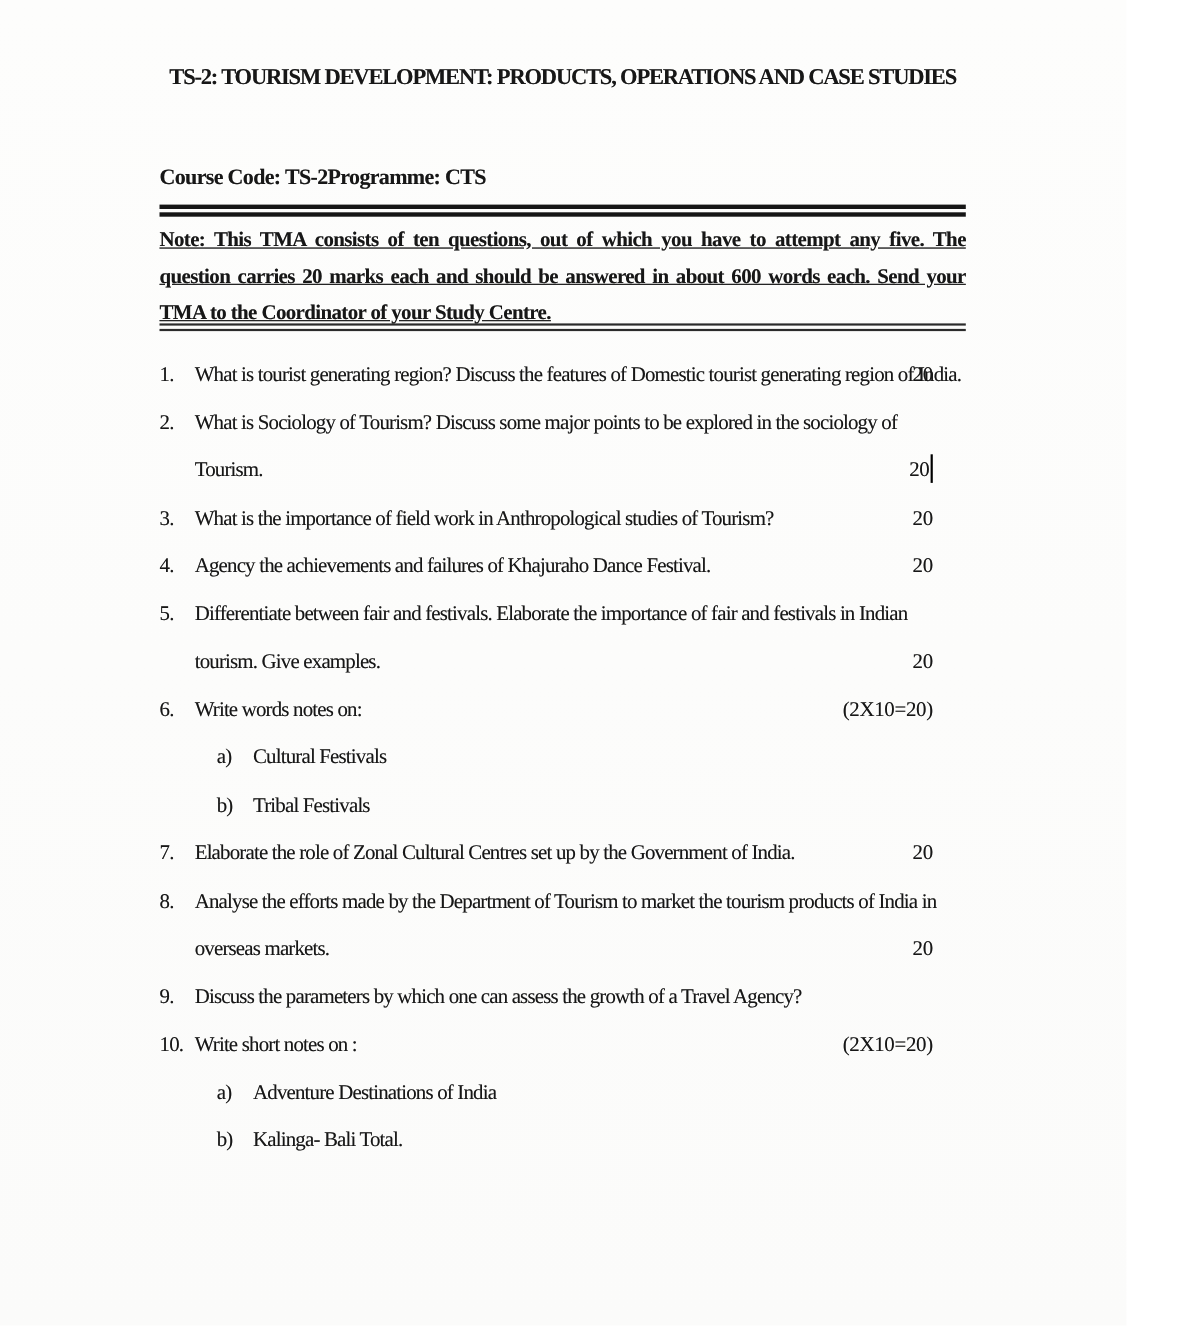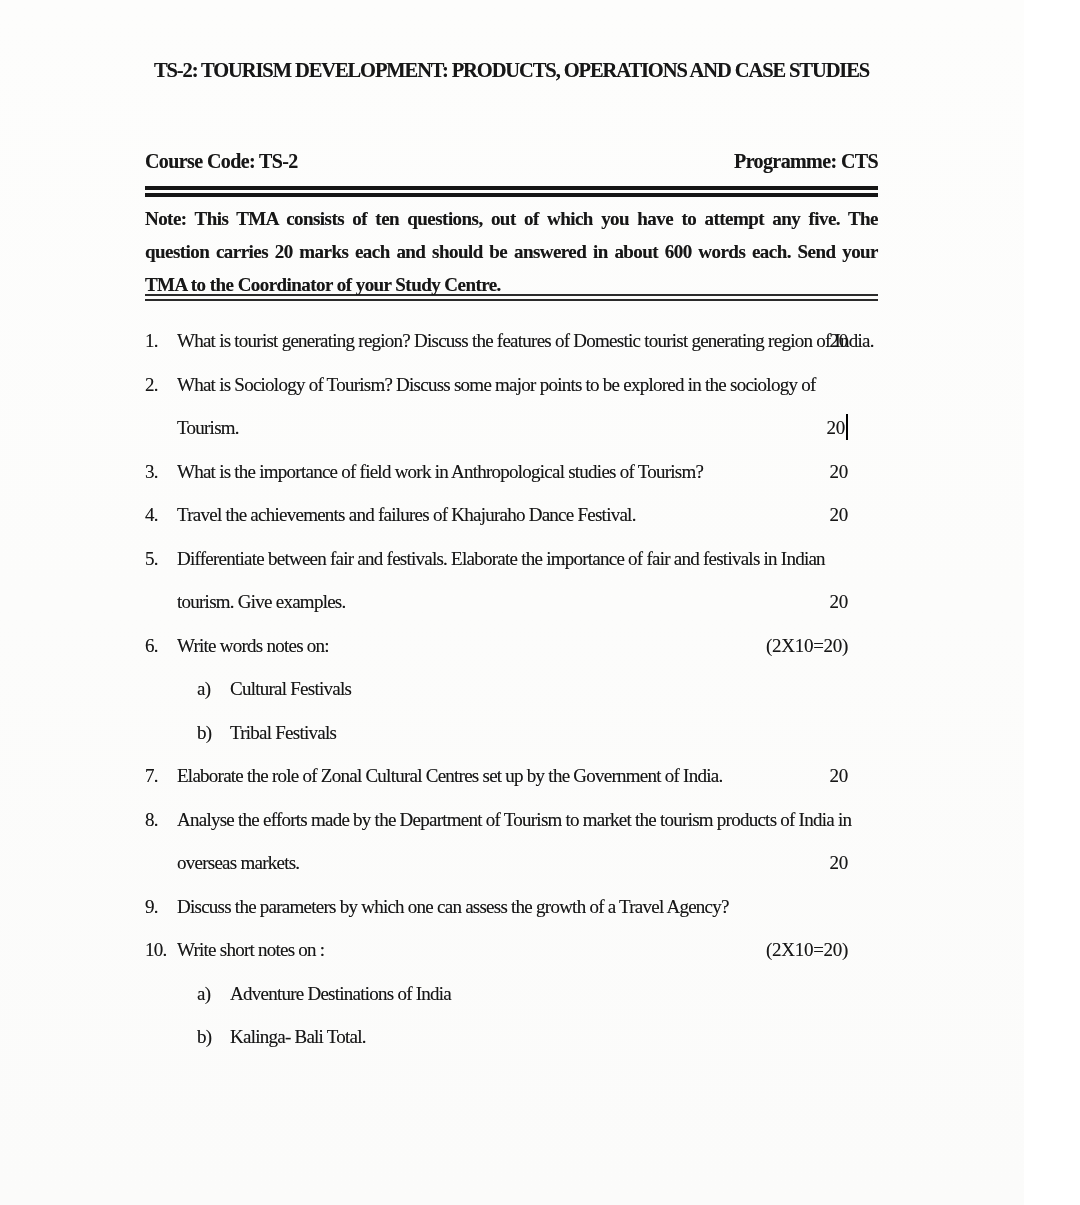--- a/index.html
+++ b/index.html
@@ -26,42 +26,42 @@
     font-weight: bold;
     font-size: 20.5px;
     letter-spacing: -1.1px;
     white-space: nowrap;
     line-height: 24px;
   }
   .title { margin-top: 58px; }
   .subtitle { margin-top: 20px; }
   .meta-row {
     display: flex;
-    justify-content: space-between;
+    justify-content: flex-start;
     font-weight: bold;
     font-size: 20px;
     letter-spacing: -0.6px;
     line-height: 24px;
-    gap: 40px;
   }
   .meta-row.first { margin-top: 67px; }
   .meta-row.second { margin-top: 22px; }
   .rule-thick {
     margin-top: 13px;
     height: 3px;
     border-top: 4px solid #161616;
     border-bottom: 4px solid #161616;
   }
   .note {
     margin: 5px 0 0 0;
     font-weight: bold;
     font-size: 19px;
     letter-spacing: -0.55px;
     line-height: 33px;
     text-align: justify;
+    text-decoration: underline;
   }
   .rule-thin {
     margin-top: -7px;
     height: 3px;
     border-top: 2px solid #2b2b2b;
     border-bottom: 2px solid #2b2b2b;
   }
   .questions { margin-top: 18px; }
   .q-row {
     position: relative;
@@ -131,21 +131,21 @@
       </div>
 
       <div class="q-row">
         <span class="q-num">3.</span>
         <span class="q-text">What is the importance of field work in Anthropological studies of Tourism?</span>
         <span class="q-marks">20</span>
       </div>
 
       <div class="q-row">
         <span class="q-num">4.</span>
-        <span class="q-text">Travel the achievements and failures of Khajuraho Dance Festival.</span>
+        <span class="q-text">Agency the achievements and failures of Khajuraho Dance Festival.</span>
         <span class="q-marks">20</span>
       </div>
 
       <div class="q-row">
         <span class="q-num">5.</span>
         <span class="q-text">Differentiate between fair and festivals. Elaborate the importance of fair and festivals in Indian tourism. Give examples.</span>
         <span class="q-marks">20</span>
       </div>
 
       <div class="q-row">

